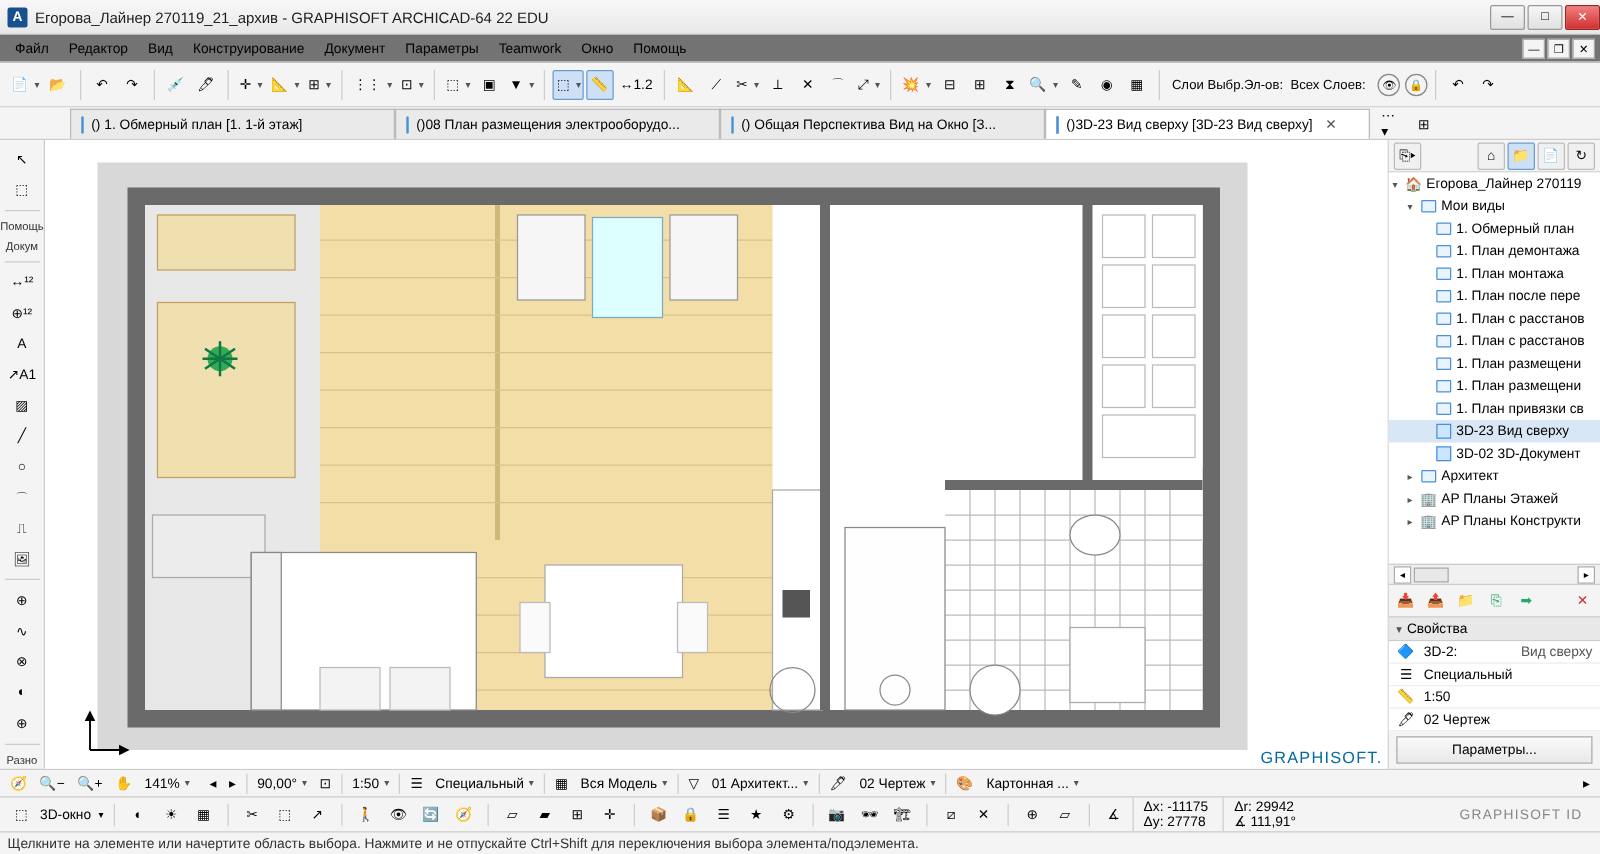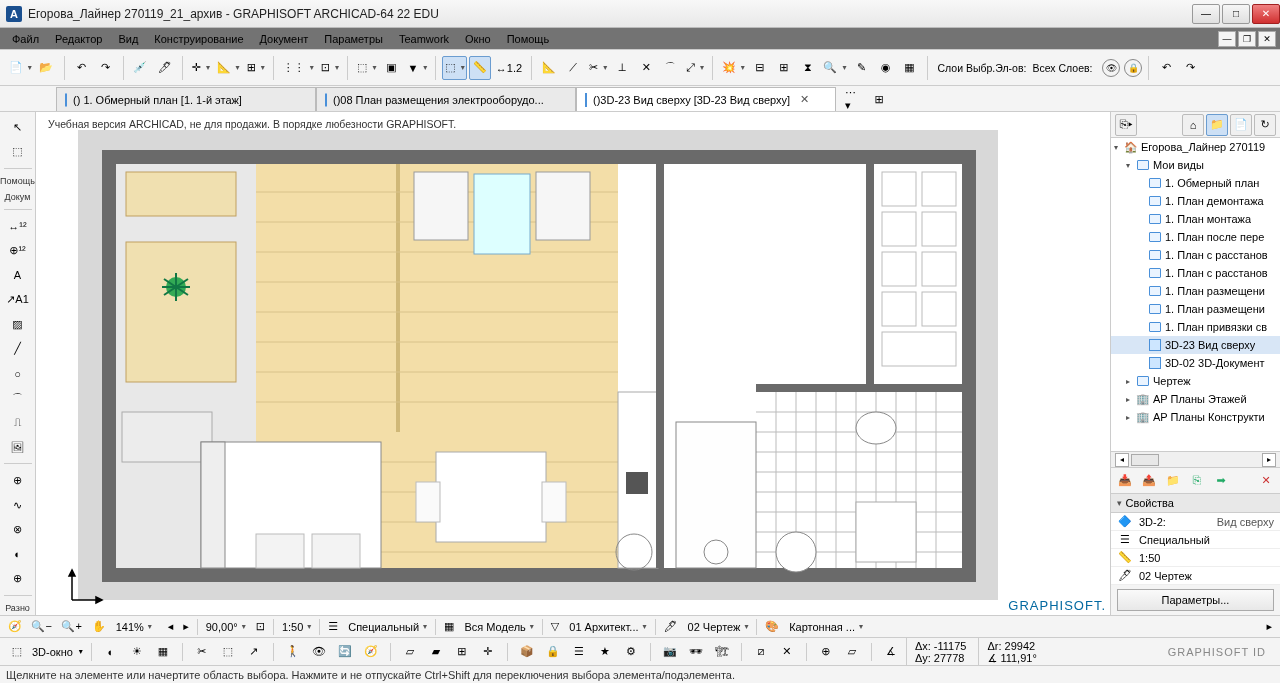--- a/index.html
+++ b/index.html
@@ -161,20 +161,24 @@
 
 <div class="tabstrip">
   <div class="tab">
       <span class="node-icon"><span class="icon-folder"></span></span>
       <span>() 1. Обмерный план [1. 1-й этаж]</span>
     </div>
   <div class="tab">
       <span class="node-icon"><span class="icon-doc"></span></span>
       <span>()08 План размещения электрооборудо...</span>
     </div>
+  <div class="tab">
+      <span class="node-icon"><span class="icon-doc"></span></span>
+      <span>() Общая Перспектива Вид на Окно [З...</span>
+    </div>
   <div class="tab active">
       <span class="node-icon"><span class="icon-3d"></span></span>
       <span>()3D-23 Вид сверху [3D-23 Вид сверху]</span>
       <span class="tab-close">✕</span>
     </div>
   <div class="tab-more">
     <div class="tbtn">⋯▾</div>
     <div class="tbtn">⊞</div>
   </div>
 </div>
@@ -201,21 +205,20 @@
     <div class="ltbtn">⊕</div>
     <div class="ltbtn">∿</div>
     <div class="ltbtn">⊗</div>
     <div class="ltbtn">◐</div>
     <div class="ltbtn">⊕</div>
     <div class="lsep"></div>
     <div class="tool-label">Разно</div>
   </div>
 
   <div class="viewport">
-    <div class="watermark-text">Учебная версия ARCHICAD, не для продажи. В порядке любезности GRAPHISOFT.</div>
     <svg class="floorplan" width="1060" height="500" viewBox="0 0 1060 500">
 
       <rect x="42" y="18" width="920" height="470" fill="#d8d8d8"></rect>
 
       <rect x="66" y="38" width="874" height="432" fill="#6a6a6a"></rect>
       <rect x="80" y="52" width="846" height="404" fill="#fff"></rect>
 
       <rect x="80" y="52" width="140" height="404" fill="#e8e8e8"></rect>
       <rect x="90" y="60" width="110" height="44" fill="#f0e0b0" stroke="#c0a060"></rect>
       <rect x="90" y="130" width="110" height="140" fill="#f0e0b0" stroke="#c0a060"></rect>
@@ -406,21 +409,21 @@
           <span class="node-icon">
             <span class="icon-3d"></span>
           </span>
           <span class="node-label">3D-02 3D-Документ</span>
         </div>
       <div class="tree-node" style="padding-left:12px">
           <span class="twisty">▸</span>
           <span class="node-icon">
             <span class="icon-folder"></span>
           </span>
-          <span class="node-label">Чертеж</span>
+          <span class="node-label">Архитект</span>
         </div>
       <div class="tree-node" style="padding-left:12px">
           <span class="twisty">▸</span>
           <span class="node-icon">🏢</span>
           <span class="node-label">AP Планы Этажей</span>
         </div>
       <div class="tree-node" style="padding-left:12px">
           <span class="twisty">▸</span>
           <span class="node-icon">🏢</span>
           <span class="node-label">AP Планы Конструкти</span>

